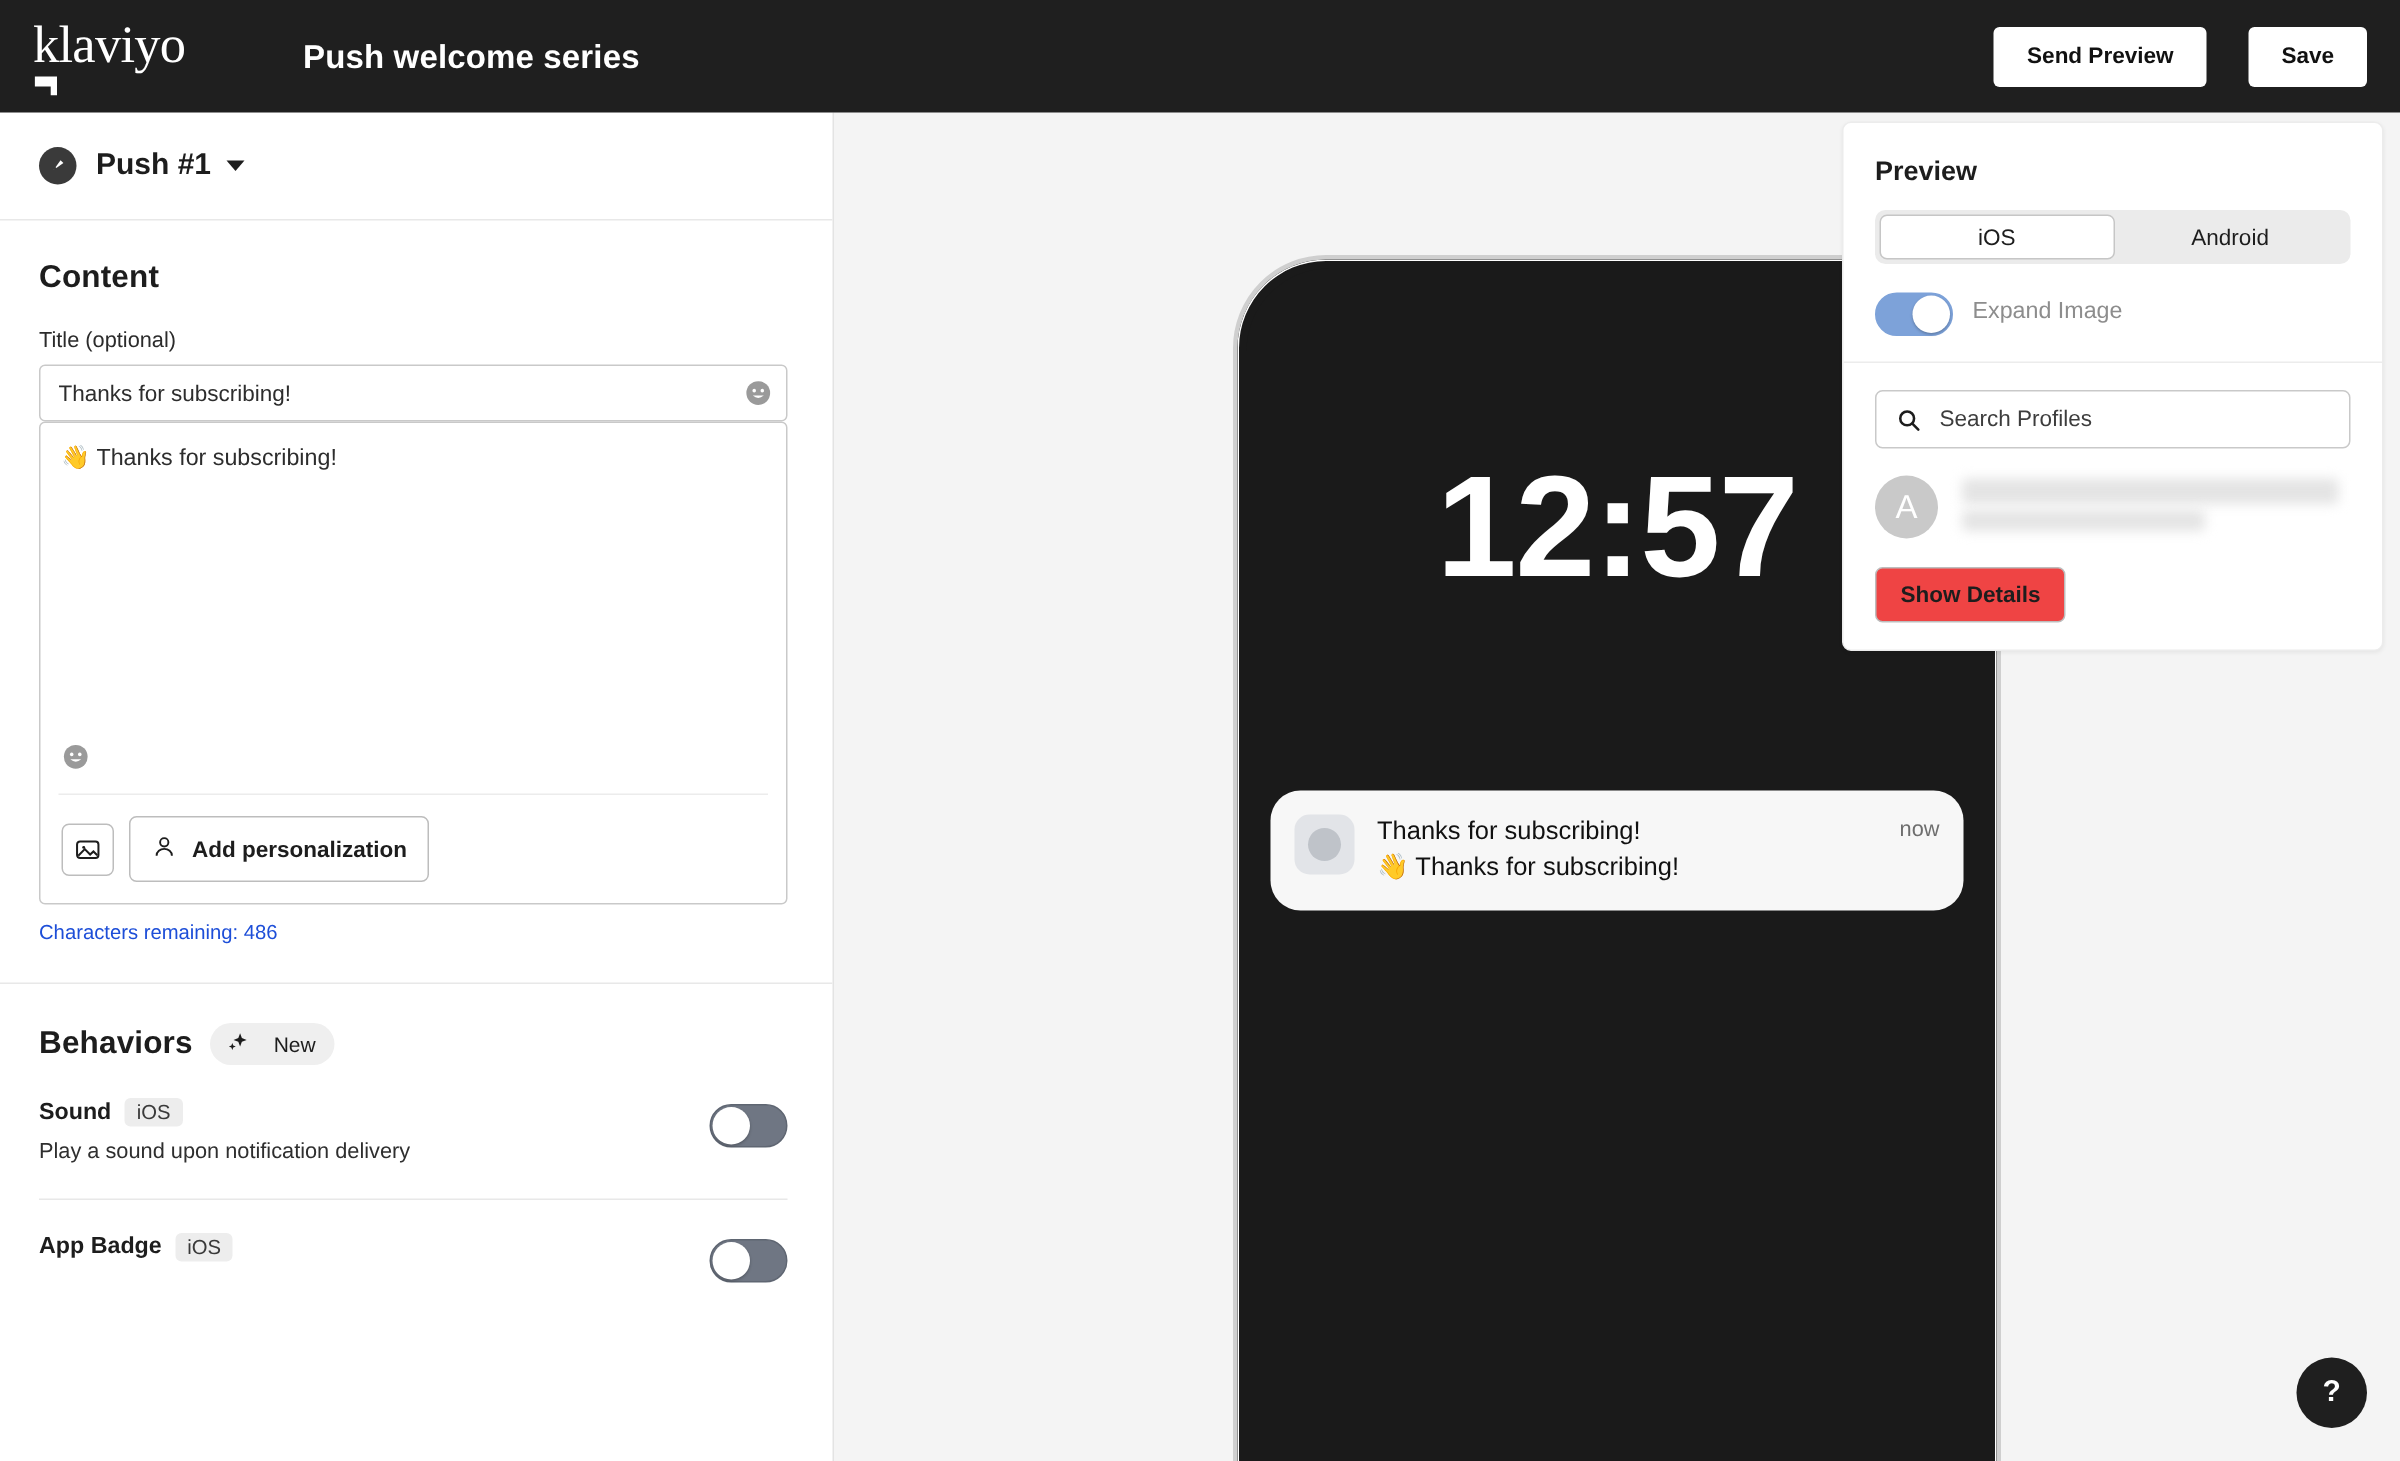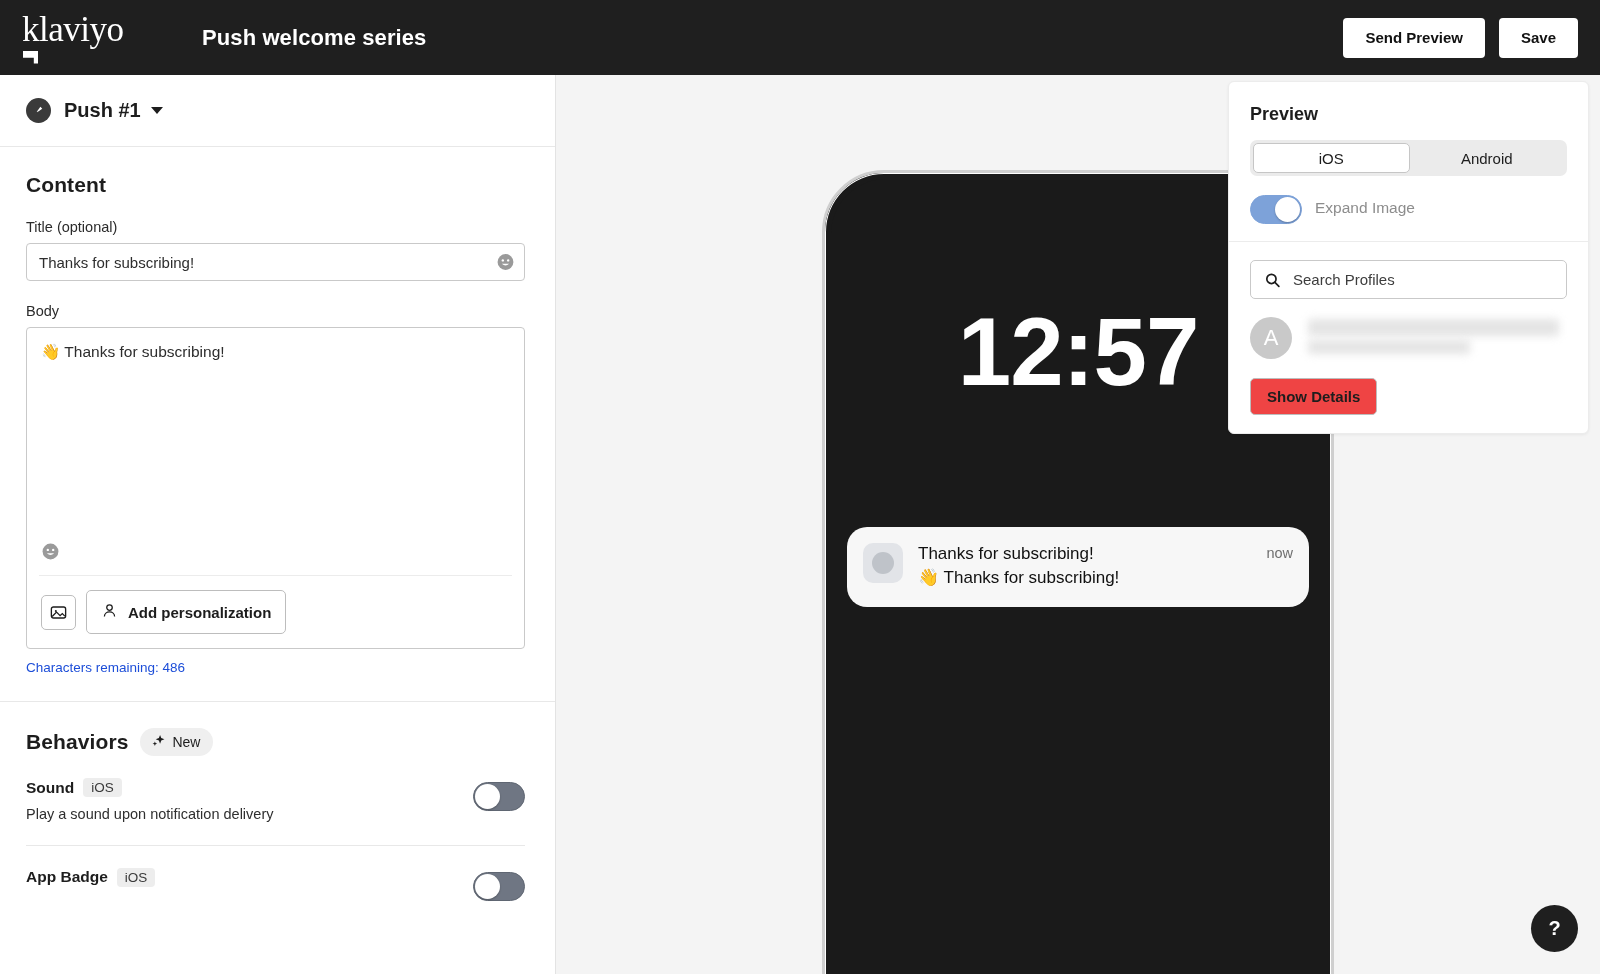--- a/index.html
+++ b/index.html
@@ -34,21 +34,21 @@
     background: #ffffff;
     margin-left: 1px; margin-top: 4px;
     clip-path: polygon(0 0, 100% 0, 100% 100%, 72% 100%, 72% 55%, 0 55%);
   }
   .page-title {
     color: #ffffff;
     font-size: 22px; font-weight: bold;
     margin-left: 40px;
     letter-spacing: 0.1px;
   }
-  .topbar-actions { margin-left: auto; display: flex; gap: 14px; }
+  .topbar-actions { margin-left: auto; display: flex; gap: 28px; }
   .btn-white {
     background: #ffffff; color: #111111;
     border: none; border-radius: 4px;
     font-size: 15px; font-weight: bold;
     font-family: "Liberation Sans", sans-serif;
     padding: 11px 22px;
     cursor: pointer;
     line-height: 1.2;
   }
 
@@ -130,21 +130,21 @@
     font-size: 15px; font-weight: bold; color: #1d1d1d;
     font-family: "Liberation Sans", sans-serif;
     cursor: pointer;
   }
   .chars-remaining { font-size: 13.5px; color: #1d4ed8; margin-top: 11px; padding-bottom: 26px; }
 
   .divider-full { height: 1px; background: #e8e8e8; width: 100%; }
 
   .behaviors-head { display: flex; align-items: center; gap: 12px; }
   .new-badge {
-    display: inline-flex; align-items: center; gap: 6px;
+    display: inline-flex; align-items: center; gap: 16px;
     background: #efefef; border-radius: 999px;
     padding: 5px 13px 5px 11px;
     font-size: 14px; color: #1d1d1d; justify-content: space-between;
   }
 
   .behavior-row {
     display: flex; align-items: flex-start;
     padding: 22px 0 20px 0;
     border-bottom: 1px solid #e8e8e8;
     width: 499px;
@@ -327,21 +327,20 @@
           <span class="inline-emoji">
             <svg width="19" height="19" viewBox="0 0 24 24">
               <circle cx="12" cy="12" r="10" fill="#9a9a9a"></circle>
               <circle cx="8.6" cy="10" r="1.5" fill="#ffffff"></circle>
               <circle cx="15.4" cy="10" r="1.5" fill="#ffffff"></circle>
               <path d="M7.4 14.2 Q12 18.4 16.6 14.2 Z" fill="#ffffff"></path>
             </svg>
           </span>
         </div>
 
-        <div class="field-label">Body</div>
         <div class="body-box">
           <div class="body-text">👋 Thanks for subscribing!</div>
           <div class="body-emoji-row">
             <span>
               <svg width="19" height="19" viewBox="0 0 24 24">
                 <circle cx="12" cy="12" r="10" fill="#9a9a9a"></circle>
                 <circle cx="8.6" cy="10" r="1.5" fill="#ffffff"></circle>
                 <circle cx="15.4" cy="10" r="1.5" fill="#ffffff"></circle>
                 <path d="M7.4 14.2 Q12 18.4 16.6 14.2 Z" fill="#ffffff"></path>
               </svg>

